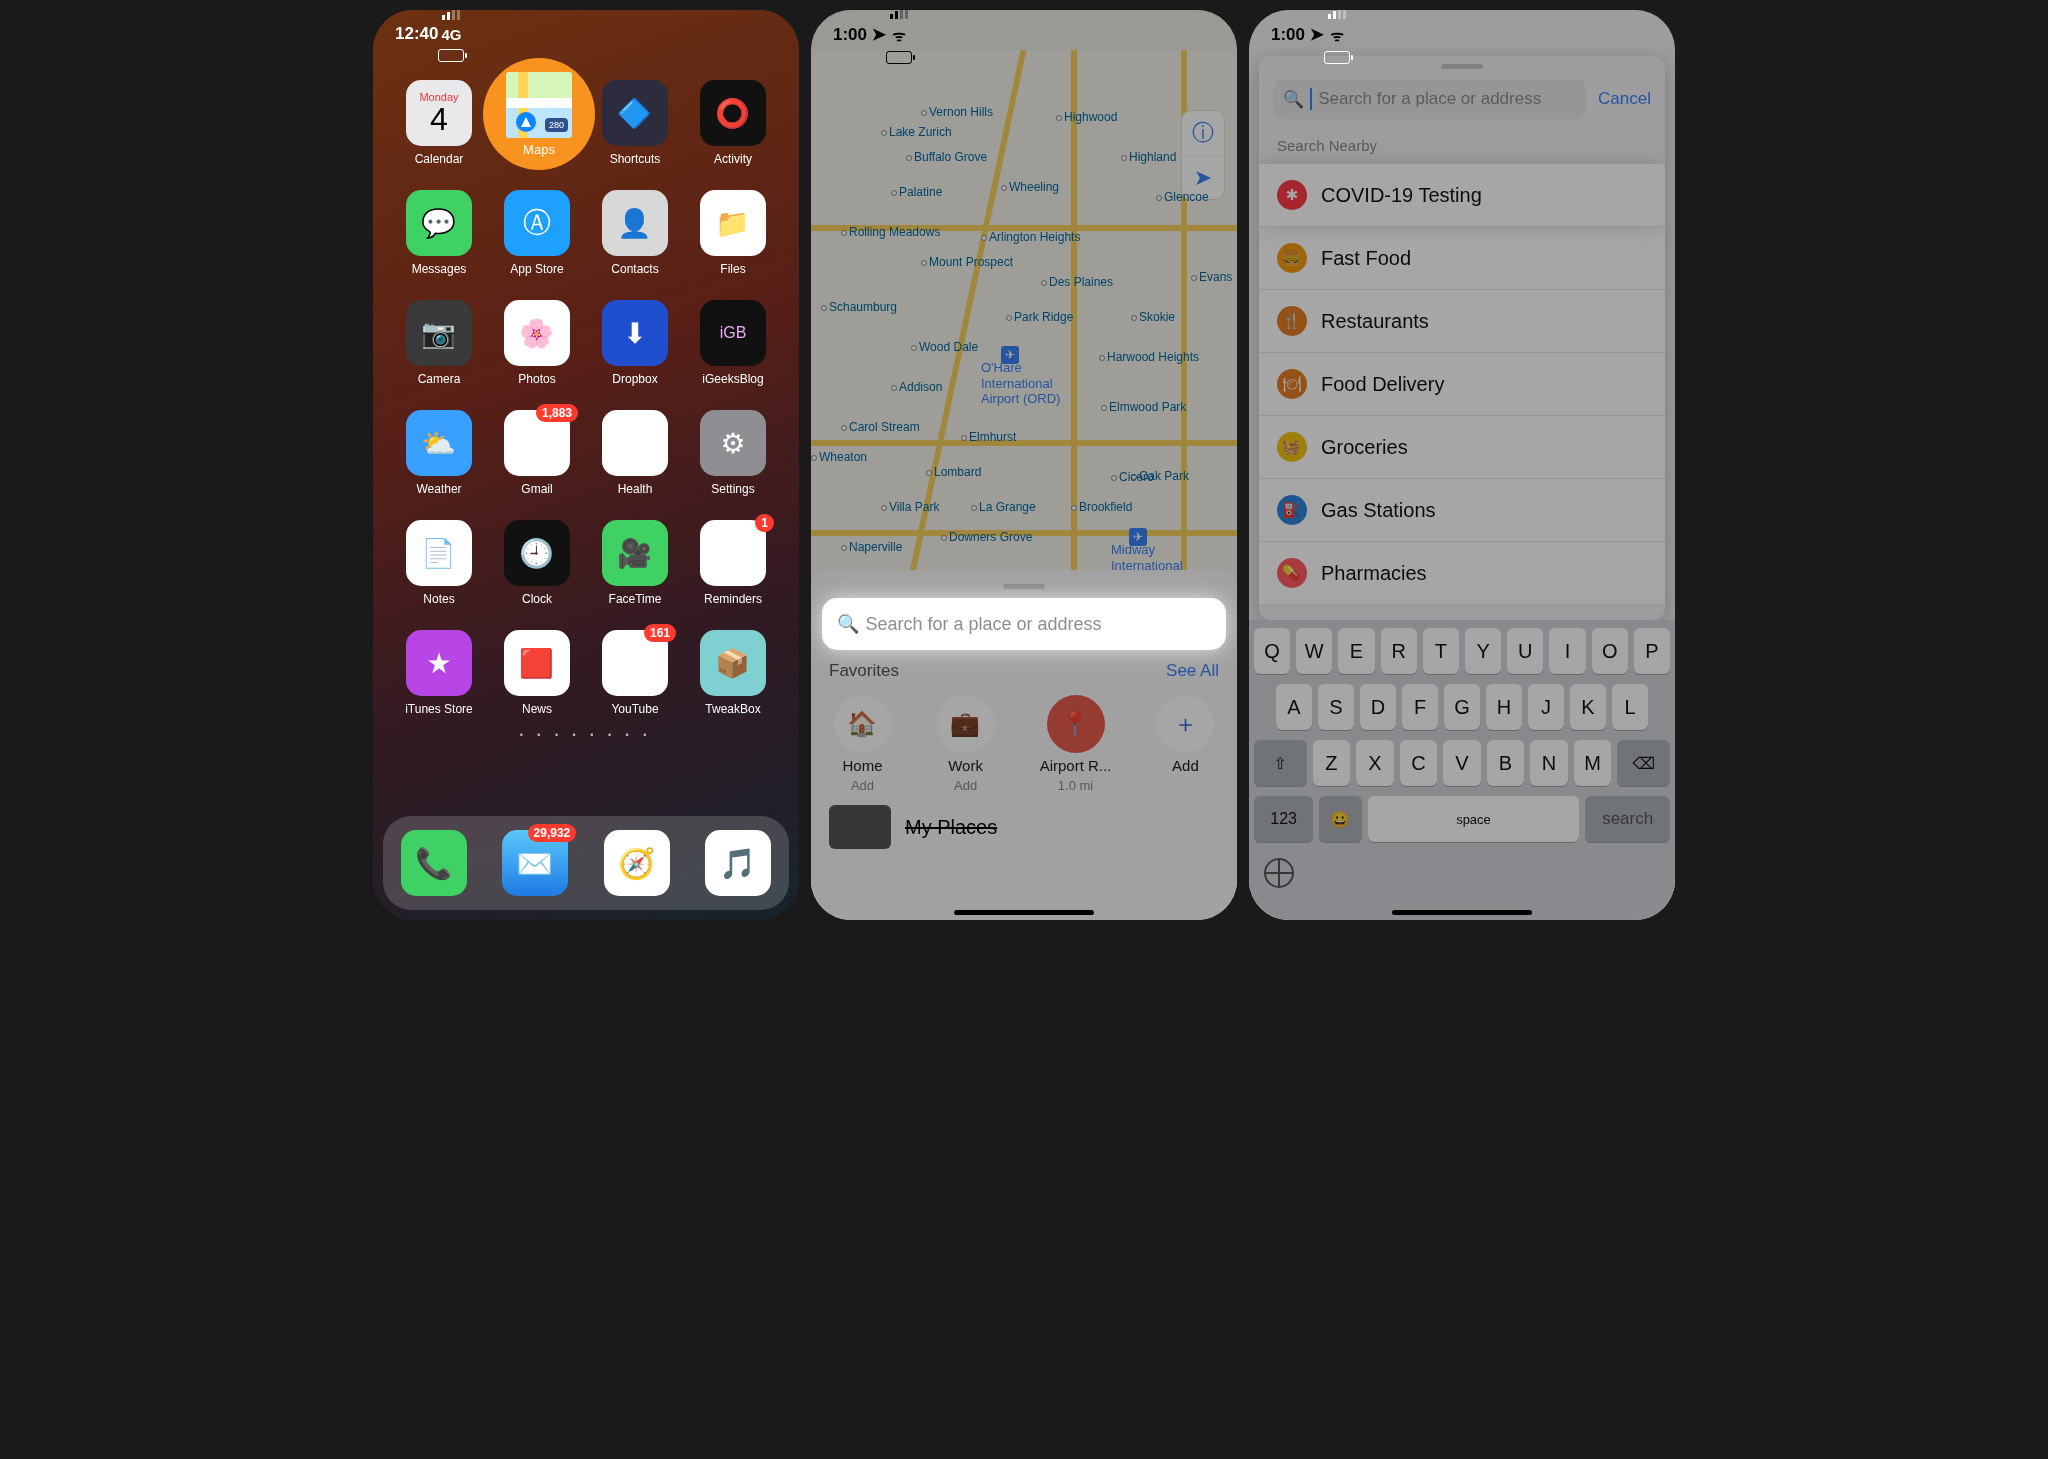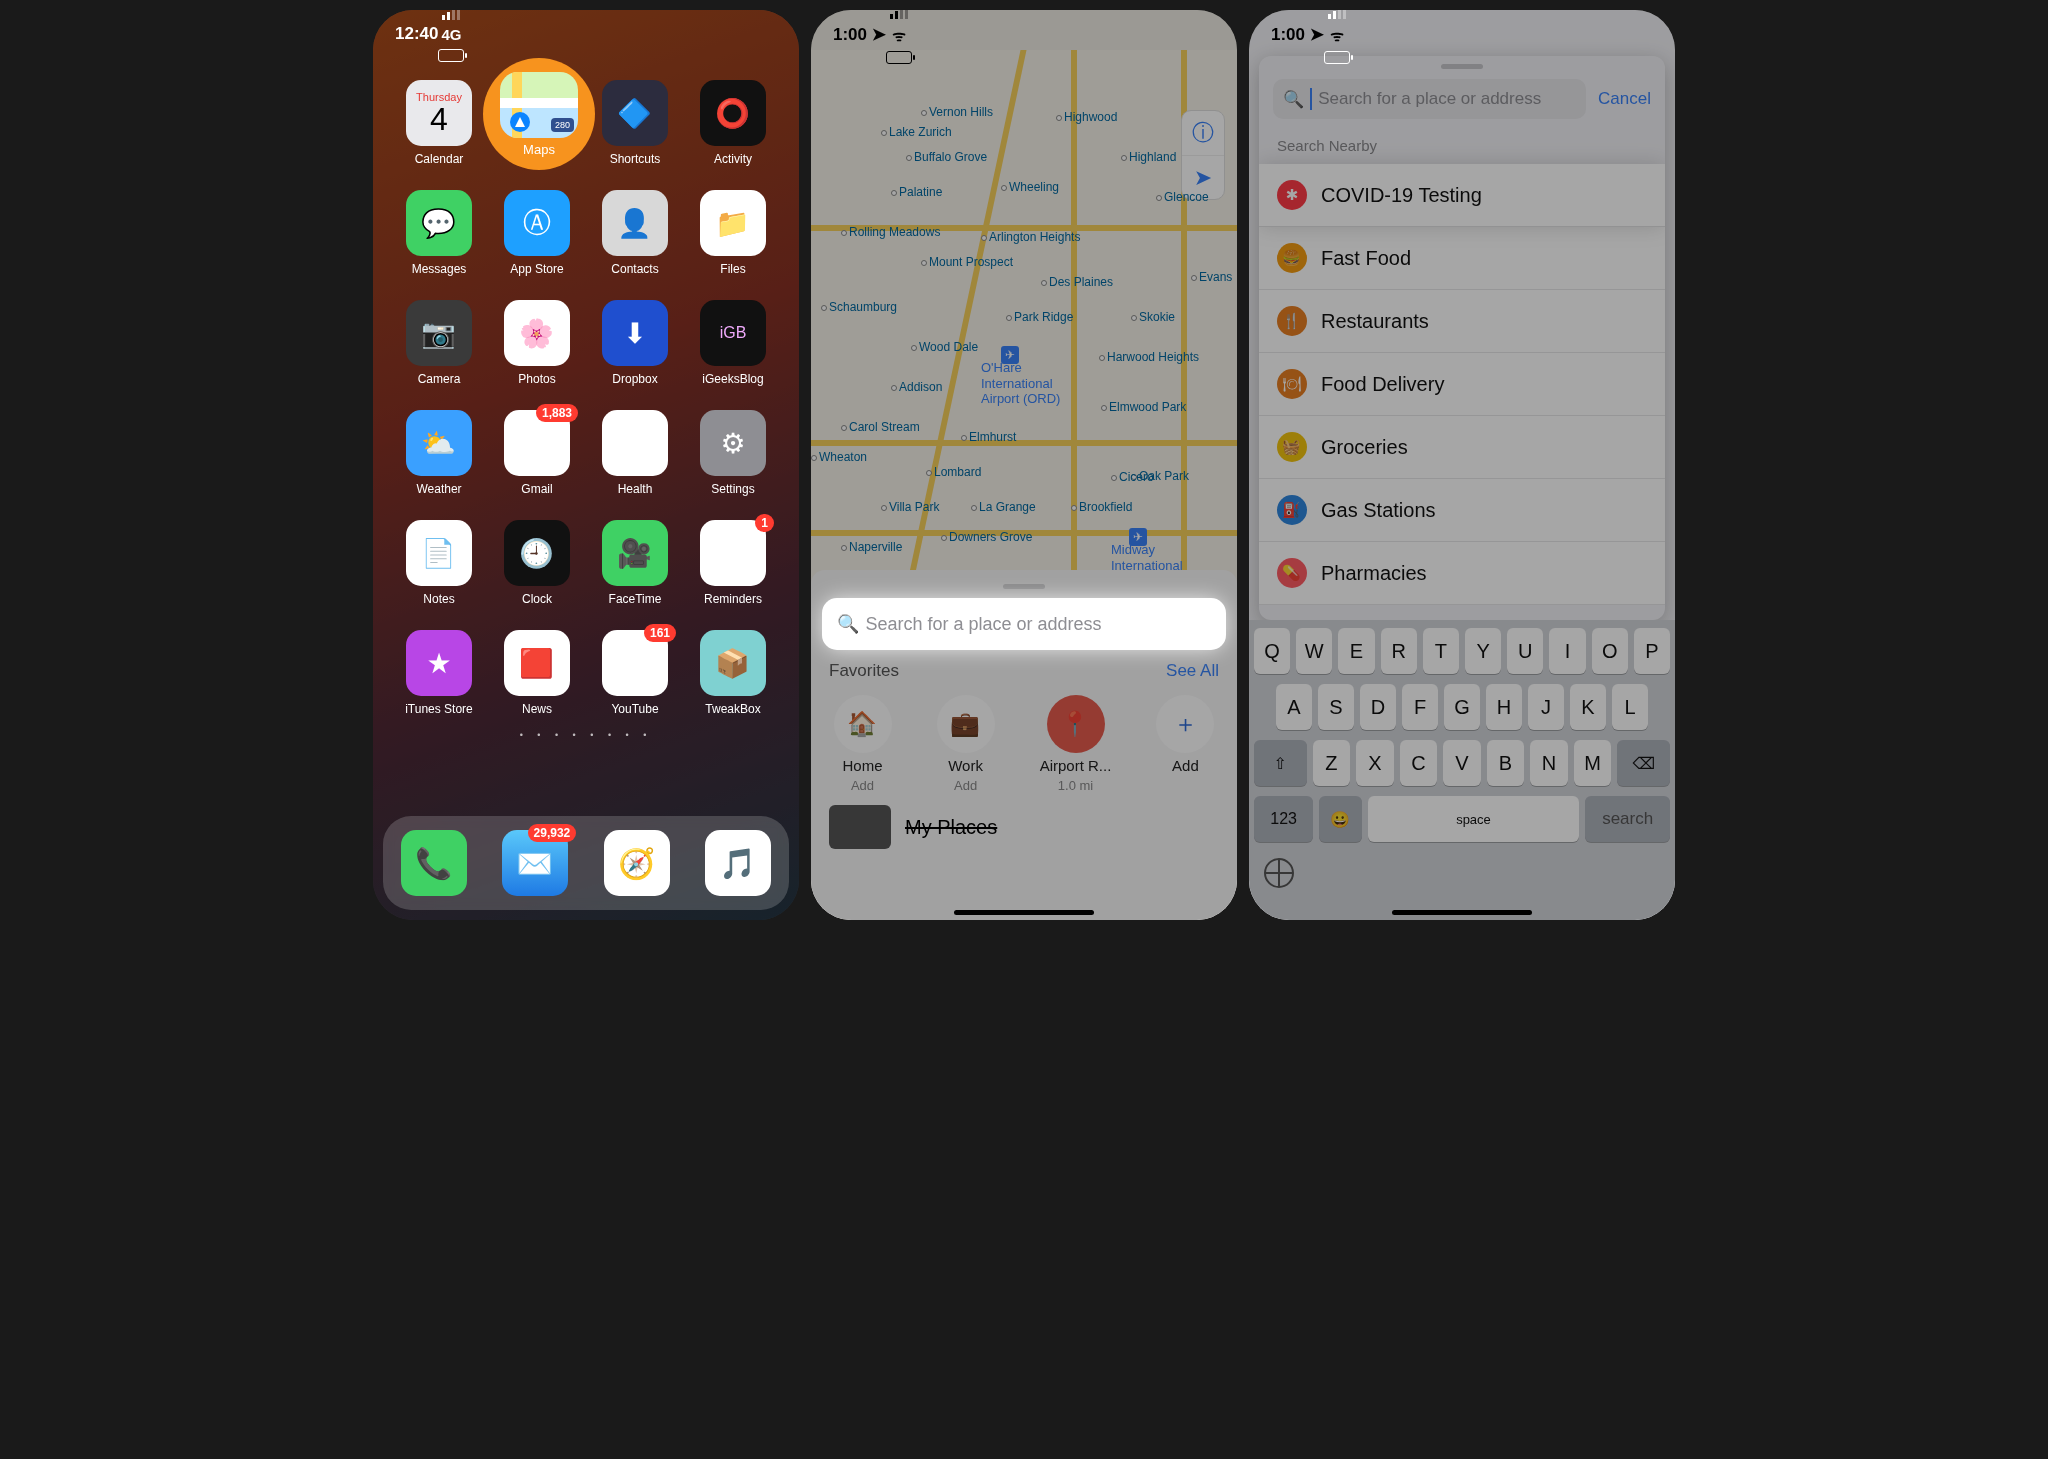--- a/index.html
+++ b/index.html
@@ -59,21 +59,21 @@
   }
   .cal-icon { flex-direction:column; font-size:11px; color:#e53935;}
   .cal-icon .num{color:#000;font-size:32px;font-weight:300;line-height:1;}
   .highlight-ring {
     position:absolute; width:112px;height:112px;border-radius:56px;
     background:#f7931e; top:48px; left:110px; z-index:3;
     display:flex; flex-direction:column; align-items:center; justify-content:center; gap:4px;
   }
   .highlight-ring .label{color:#fff;font-size:13px;}
   .maps-icon{
-    width:78px;height:66px;border-radius:18px;
+    width:66px;height:66px;border-radius:3px;
     background:linear-gradient(#d6f5b8,#d6f5b8 50%,#bde5ff 50%);
     position:relative; overflow:hidden;
   }
   .maps-icon::before{content:"";position:absolute;left:12px;top:0;width:10px;height:100%;background:#ffd65a;}
   .maps-icon::after{content:"";position:absolute;left:0;top:26px;width:100%;height:10px;background:#fff;}
   .maps-pin{position:absolute;left:10px;bottom:6px;width:20px;height:20px;border-radius:50%;background:#0b84ff;display:flex;align-items:center;justify-content:center;}
   .maps-pin::after{content:"";width:0;height:0;border-left:5px solid transparent;border-right:5px solid transparent;border-bottom:10px solid #fff;}
   .maps-280{position:absolute;right:4px;bottom:6px;background:#2f4f8f;color:#fff;font-size:9px;padding:2px 4px;border-radius:4px;}
   .dots { text-align:center;color:#fff;opacity:.7;letter-spacing:6px;font-size:9px;position:relative;z-index:2;margin-top:14px;}
   .dock {
@@ -191,21 +191,21 @@
     <div class="maps-icon">
       <span class="maps-pin"></span>
       <span class="maps-280">280</span>
     </div>
     <span class="label">Maps</span>
   </div>
 
   <div class="grid" id="home-grid">
       <div class="app">
         <div class="icon cal-icon">
-          <span>Thursday</span>
+          <span>Monday</span>
           <span class="num">4</span>
         </div>
         <span class="label">Calendar</span>
       </div>
       <div class="app" style="visibility: hidden;"></div>
       <div class="app">
         <div class="icon" style="background:#2c2c3e;color:#fff;font-size:28px">🔷</div>
         <span class="label">Shortcuts</span>
       </div>
       <div class="app">

